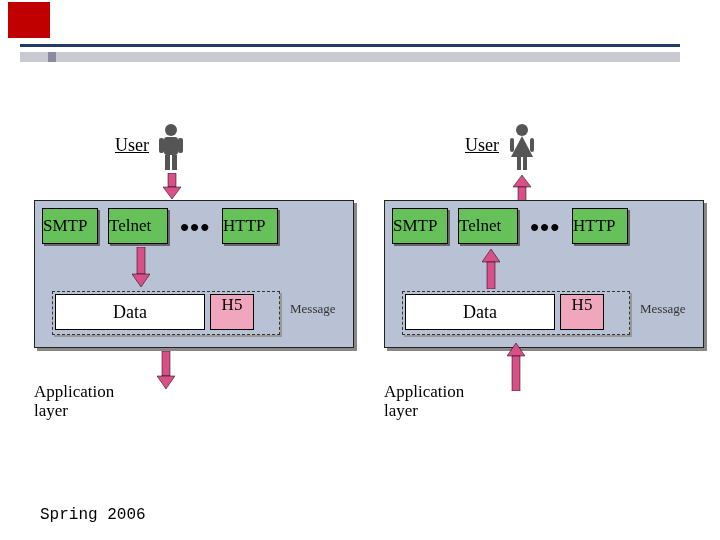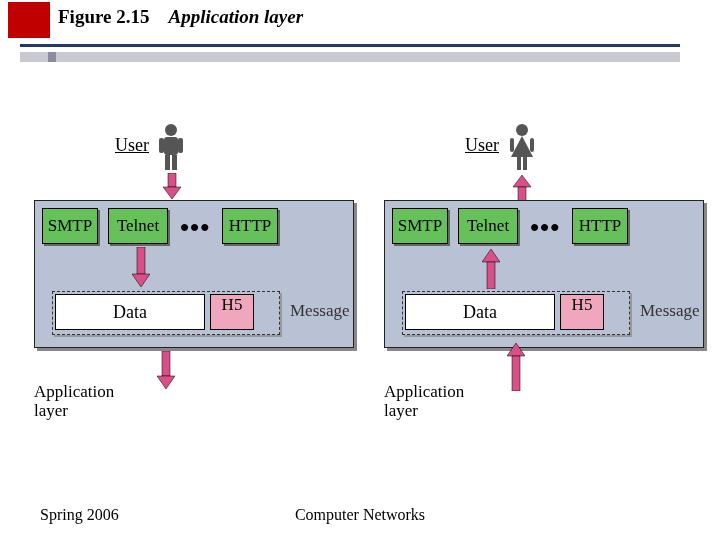--- a/index.html
+++ b/index.html
@@ -81,21 +81,20 @@
 
   .proto-box {
     position: absolute;
     background: #66c15b;
     border: 1px solid #000;
     text-align: center;
     font-size: 17px;
     box-shadow: 2px 2px 0 #666;
     display: flex;
     align-items: center;
-    justify-content: center;
   }
   .ellipsis {
     position: absolute;
     font-size: 26px;
     font-weight: bold;
     letter-spacing: 1px;
   }
 
   .data-group {
     position: absolute;
@@ -120,59 +119,54 @@
     position: absolute;
     left: 158px; top: 3px;
     width: 44px; height: 36px;
     background: #f0a6bd;
     border: 1px solid #000;
     display:flex; justify-content:center;
     font-size: 17px;
   }
   .msg-label {
     position: absolute;
-    font-size: 17px;
+    font-size: 13px;
     color: #333;
   }
 
   .app-label {
     position: absolute;
     font-size: 17px;
     line-height: 1.1;
     margin-top: 28px;
   }
   .transport-label {
     position: absolute;
     font-size: 18px;
   }
 
   .footer {
     position: absolute;
     left: 0; right: 0; bottom: 4px;
     height: 30px;
-    font-family: Liberation Serif, serif;
+    font-family: Liberation Mono, monospace;
     font-size: 16px;
     padding-left: 45px;
   }
   .footer .term { position:absolute; left: 40px; }
   .footer .course { position:absolute; left: 0; right:0; text-align:center; }
   .footer .page { position:absolute; right: 18px; margin-top: 40px; }
 
   .arrow { position:absolute; }
 </style>
 </head>
 <body>
 
 <div class="header">
   <div class="red-square"></div>
-  <div class="title">
-    <span class="fignum">Figure 2.15</span>
-    &nbsp;&nbsp;
-    <span class="figname">Application layer</span>
-  </div>
   <div class="rule-dark"></div>
   <div class="rule-grey"></div>
 </div>
 
 <div class="diagram-area">
 
   <div class="user-label" style="left:115px; top:40px;">User</div>
   <span class="user-icon" style="position:absolute; left:158px; top:28px;">
     <svg width="26" height="48" viewBox="0 0 26 48">
       <circle cx="13" cy="7" r="6" fill="#555"></circle>
@@ -291,15 +285,14 @@
       </svg>
   </span>
 
   <div class="app-label" style="left:384px; top:260px; white-space:pre;">Application
 layer</div>
 
 </div>
 
 <div class="footer">
   <span class="term">Spring 2006</span>
-  <span class="course">Computer Networks</span>
   <span class="page">42</span>
 </div>
 
 </body></html>

